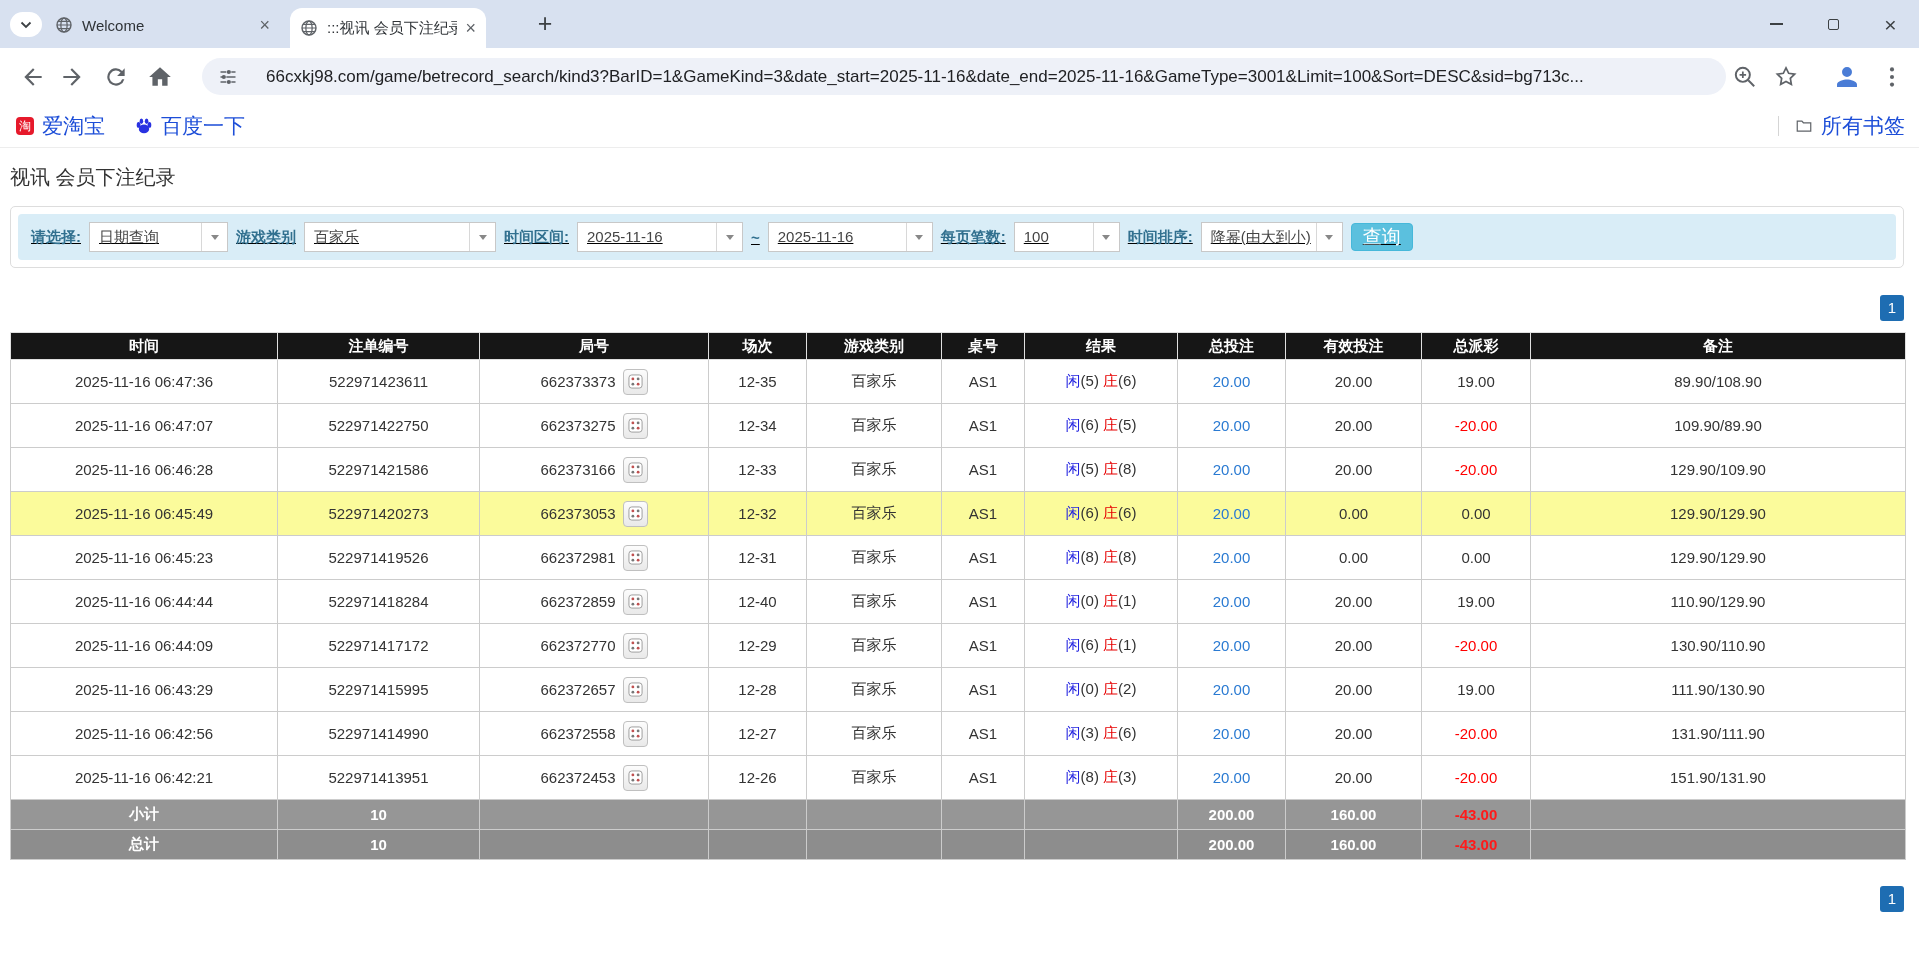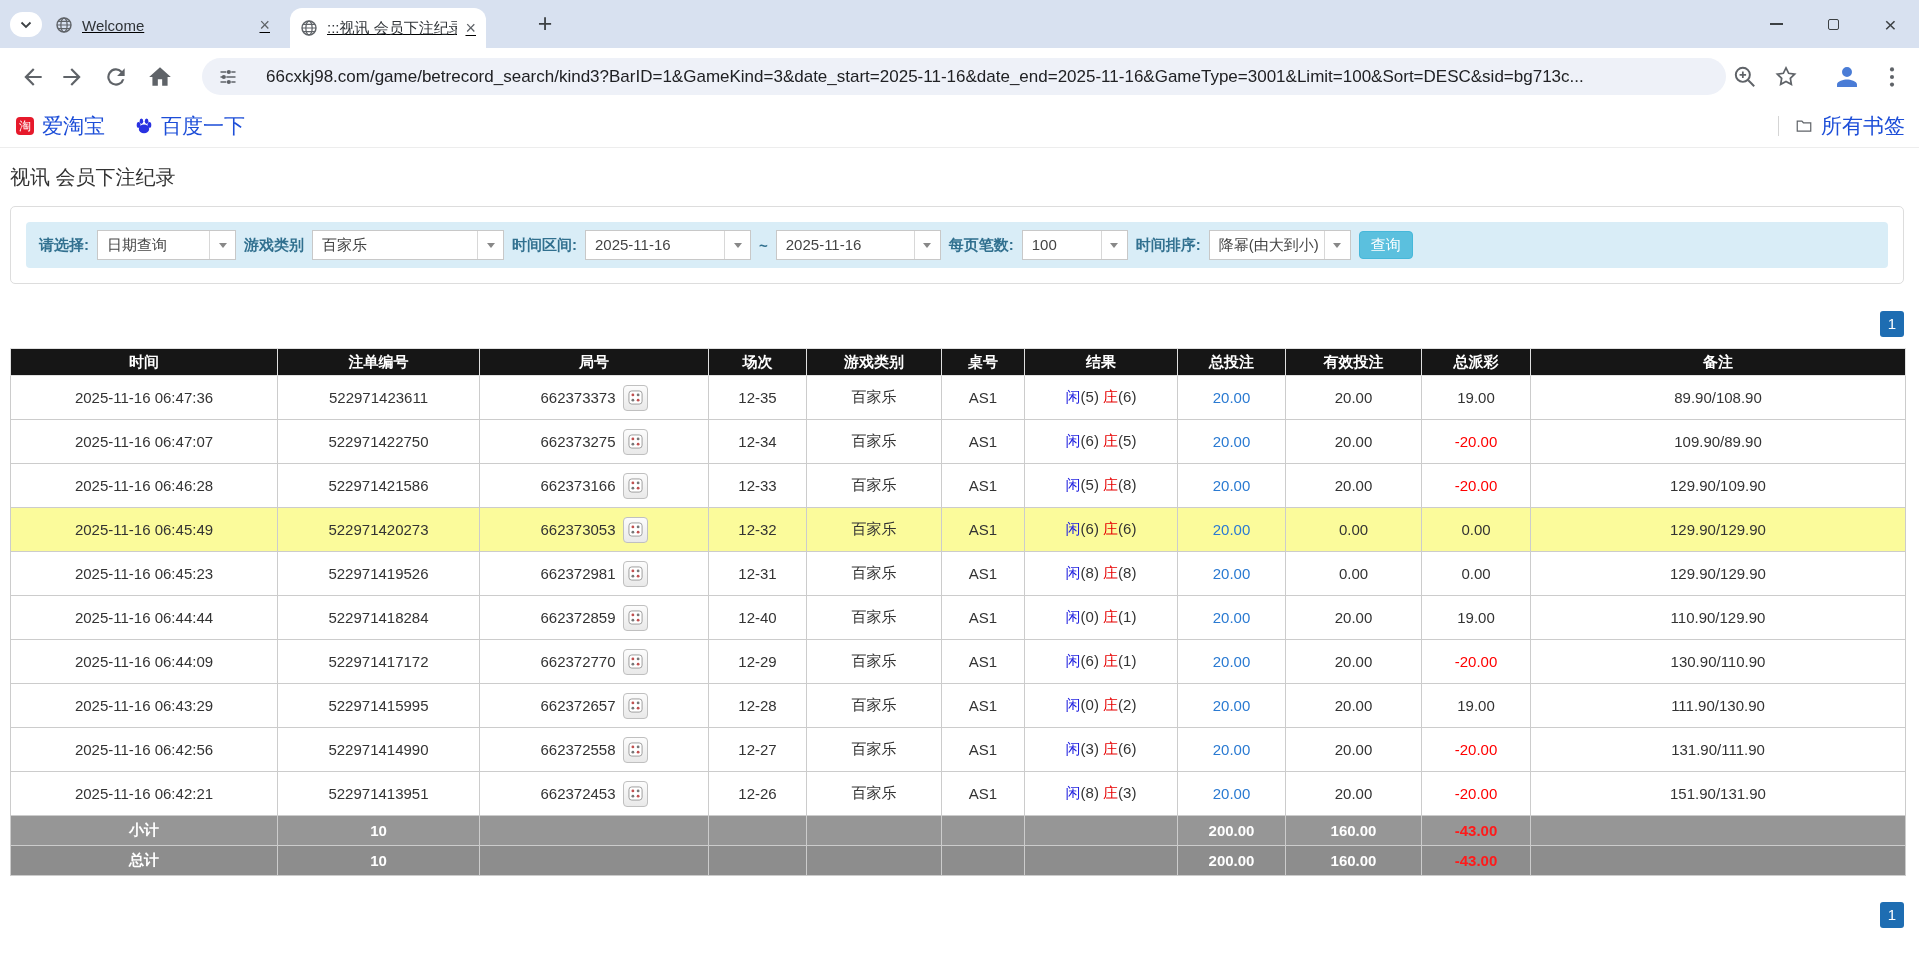--- a/index.html
+++ b/index.html
@@ -3,21 +3,21 @@
 <meta charset="utf-8">
 <style>
   * { margin:0; padding:0; box-sizing:border-box; }
   html,body { width:1919px; height:970px; overflow:hidden; background:#fff;
     font-family:"Liberation Sans","DejaVu Sans",sans-serif; }
 
   
   .tabstrip { position:relative; height:48px; background:#d8e1f0; }
   .tab-search { position:absolute; left:10px; top:12px; width:32px; height:25px;
     background:#fff; border-radius:13px; display:flex; align-items:center; justify-content:center; }
-  .tab { position:absolute; display:flex; align-items:center; padding:0 10px;text-decoration:underline; }
+  .tab { position:absolute; display:flex; align-items:center; padding:0 10px; }
   .tab.inactive { left:45px; top:10px; width:235px; height:30px; border-radius:8px; }
   .tab.active { left:290px; top:8px; width:196px; height:40px; background:#fff; border-radius:12px 12px 0 0; }
   .tab .favicon { width:18px; height:18px; margin-right:9px; flex:none; }
   .tab-title { font-size:15px; color:#2f3337; white-space:nowrap; overflow:hidden; flex:1; }
   .tab-close { font-size:18px; color:#5f6368; margin-left:8px; flex:none; line-height:1; }
   .newtab { position:absolute; left:531px; top:10px; width:28px; height:28px; font-size:25px;
     color:#3c4043; text-align:center; line-height:26px; font-weight:300; }
   .win-controls { position:absolute; right:0; top:0; height:48px; display:flex; }
   .win-btn { width:57px; height:48px; display:flex; align-items:center; justify-content:center; }
   .min-glyph { width:13px; height:2px; background:#3c4043; }
@@ -36,33 +36,33 @@
   .bm-icon { width:18px; height:18px; margin-right:8px; flex:none; }
   .taobao { background:#e6192b; border-radius:4px; color:#fff; font-size:12px;
     display:flex; align-items:center; justify-content:center; }
   .bm-label { font-size:21px; color:#1d4ed8; white-space:nowrap; }
   .bm-right { position:absolute; right:14px; display:flex; align-items:center; }
   .bm-divider { width:1px; height:20px; background:#d5d5d5; margin-right:16px; }
 
   
   h1.page-title { margin:16px 0 0 10px; font-size:20px; font-weight:400; color:#333; }
 
-  .filter-box { margin:15px 15px 0 10px; border:1px solid #ddd; border-radius:5px; padding:15px; background:#fff; }
+  .filter-box { margin:15px 15px 0 10px; border:1px solid #ddd; border-radius:5px; padding:7px; background:#fff;text-decoration:underline; }
   .filter-bar { background:var(--filter-bar-bg,#d9edf7); border-radius:4px; height:46px;
     display:flex; align-items:center; padding:0 13px; gap:8px; }
   .f-label { font-size:15px; font-weight:700; color:#31708f; white-space:nowrap; }
   .combo { display:flex; height:30px; background:#fff; border:1px solid #c8c8c8; flex:none; }
   .combo-text { font-size:15px; color:#444; padding:0 9px; line-height:28px; flex:1; white-space:nowrap; overflow:hidden; }
   .combo-arrow { width:26px; border-left:1px solid #d8d8d8; display:flex; align-items:center;
     justify-content:center; background:#fff; }
   .combo-arrow i { width:0; height:0; border-left:4px solid transparent; border-right:4px solid transparent;
     border-top:5px solid #888; }
   .tilde { font-size:15px; color:#31708f; font-weight:700; }
   .search-btn { height:28px; padding:0 11px; background:var(--search-button-bg,#5bc0de);
-    border:1px solid #46b8da; border-radius:4px; color:#fff; font-size:15px; cursor:pointer; }
+    border:1px solid #46b8da; border-radius:4px; color:#fff; font-size:19px; cursor:pointer; }
 
   .summary-bar { margin:11px 15px 0 10px; height:32px; background:var(--summary-bar-bg,#dff0d8);
     border-radius:4px; display:flex; align-items:center; justify-content:space-between; padding:0 13px; }
   .summary-left { font-size:15px; color:#555; }
   .summary-right { font-size:15px; color:var(--negative-red,#f00); }
 
   .pager { margin:27px 15px 0 0; text-align:right; height:26px; }
   .pager.bottom { margin-top:26px; }
   .page-btn { display:inline-block; width:24px; height:26px; line-height:26px;
     background:var(--pagination-blue,#1e6db2); color:#fff; font-size:15px; text-align:center; border-radius:3px; }

